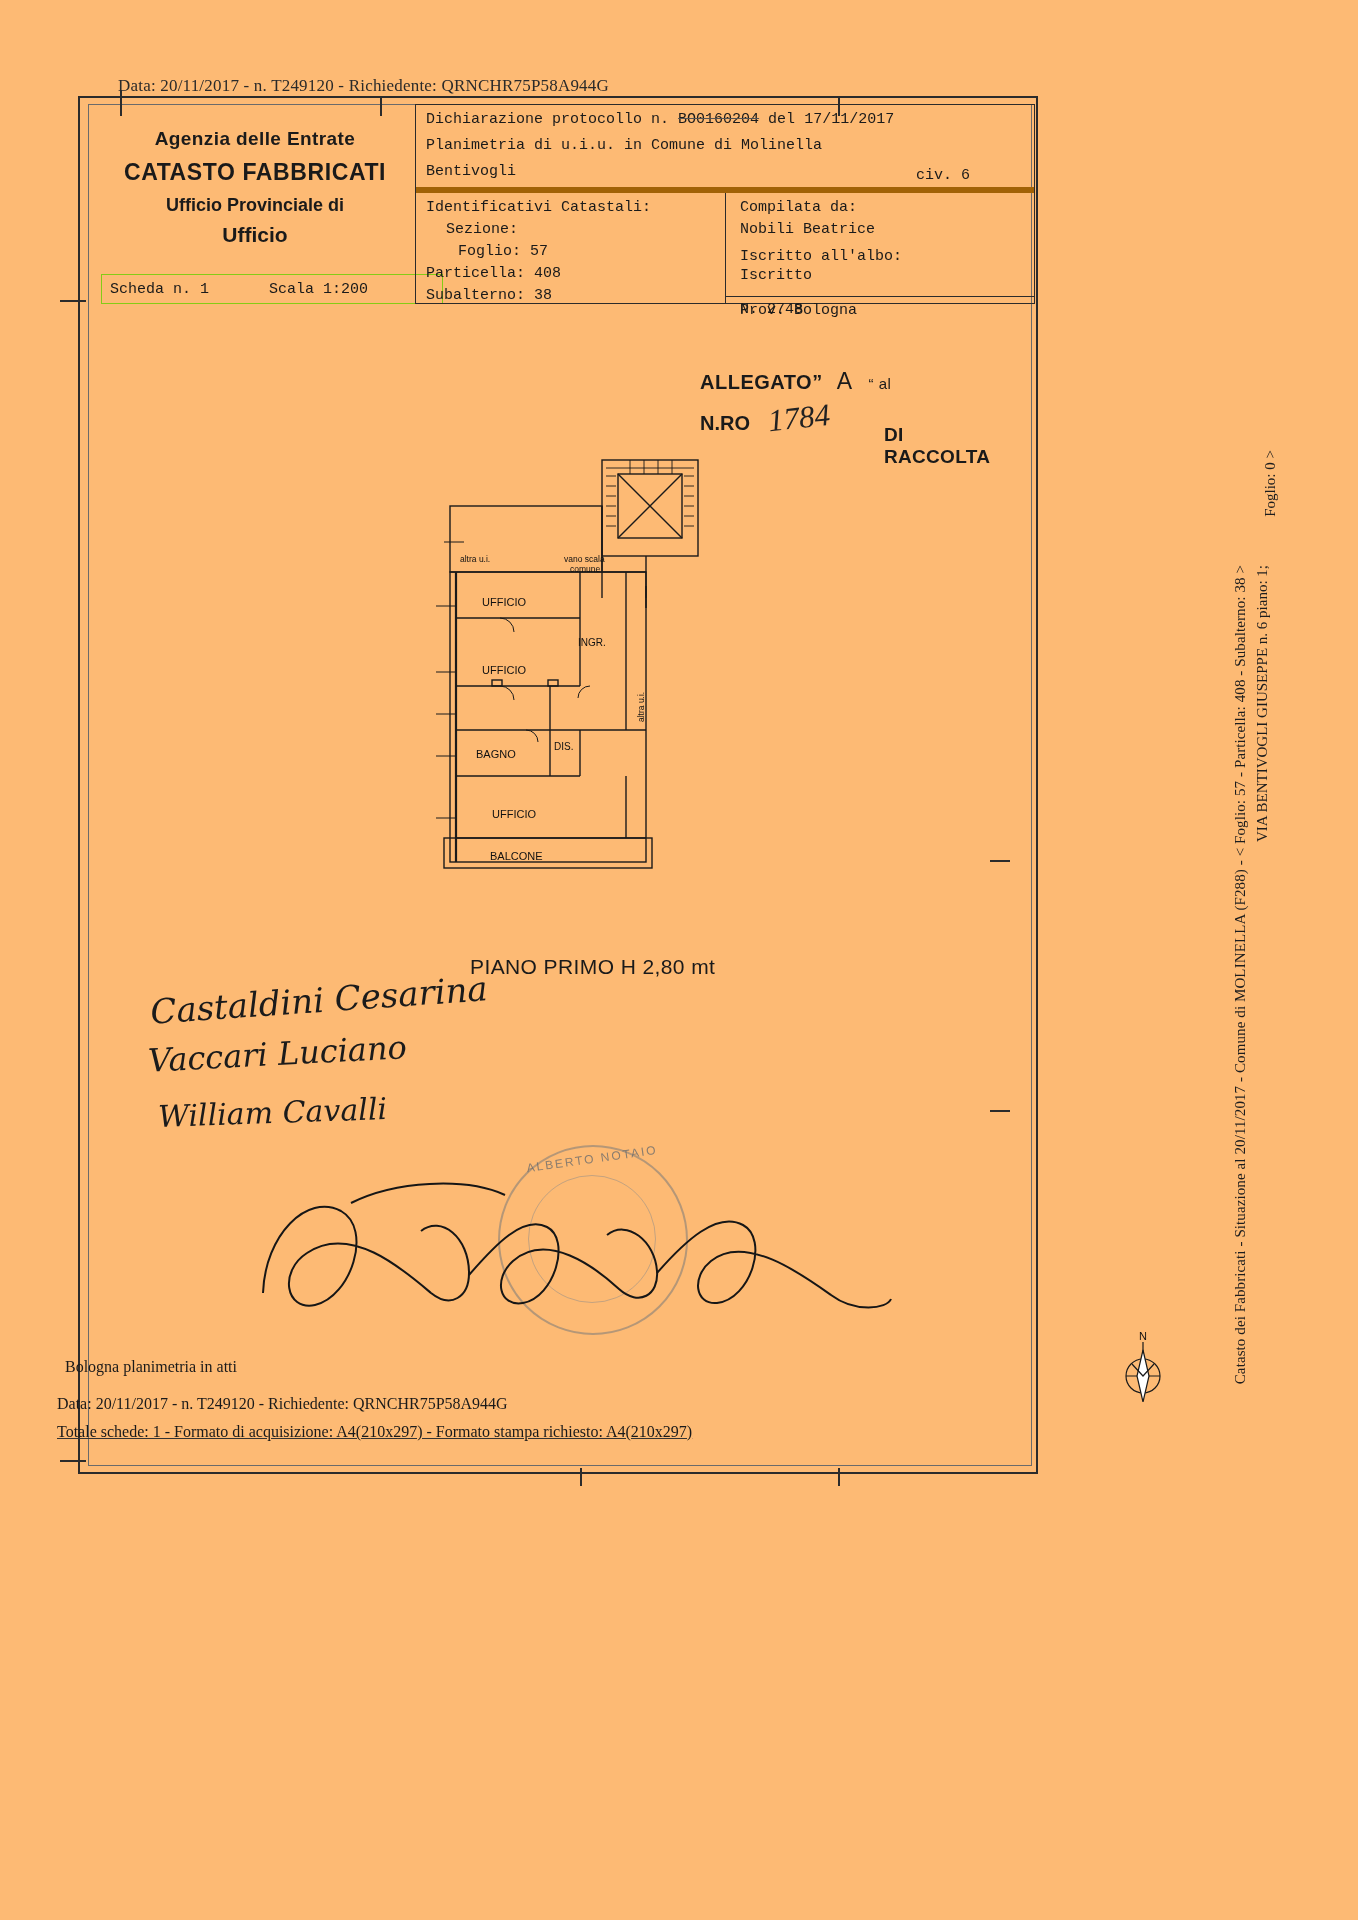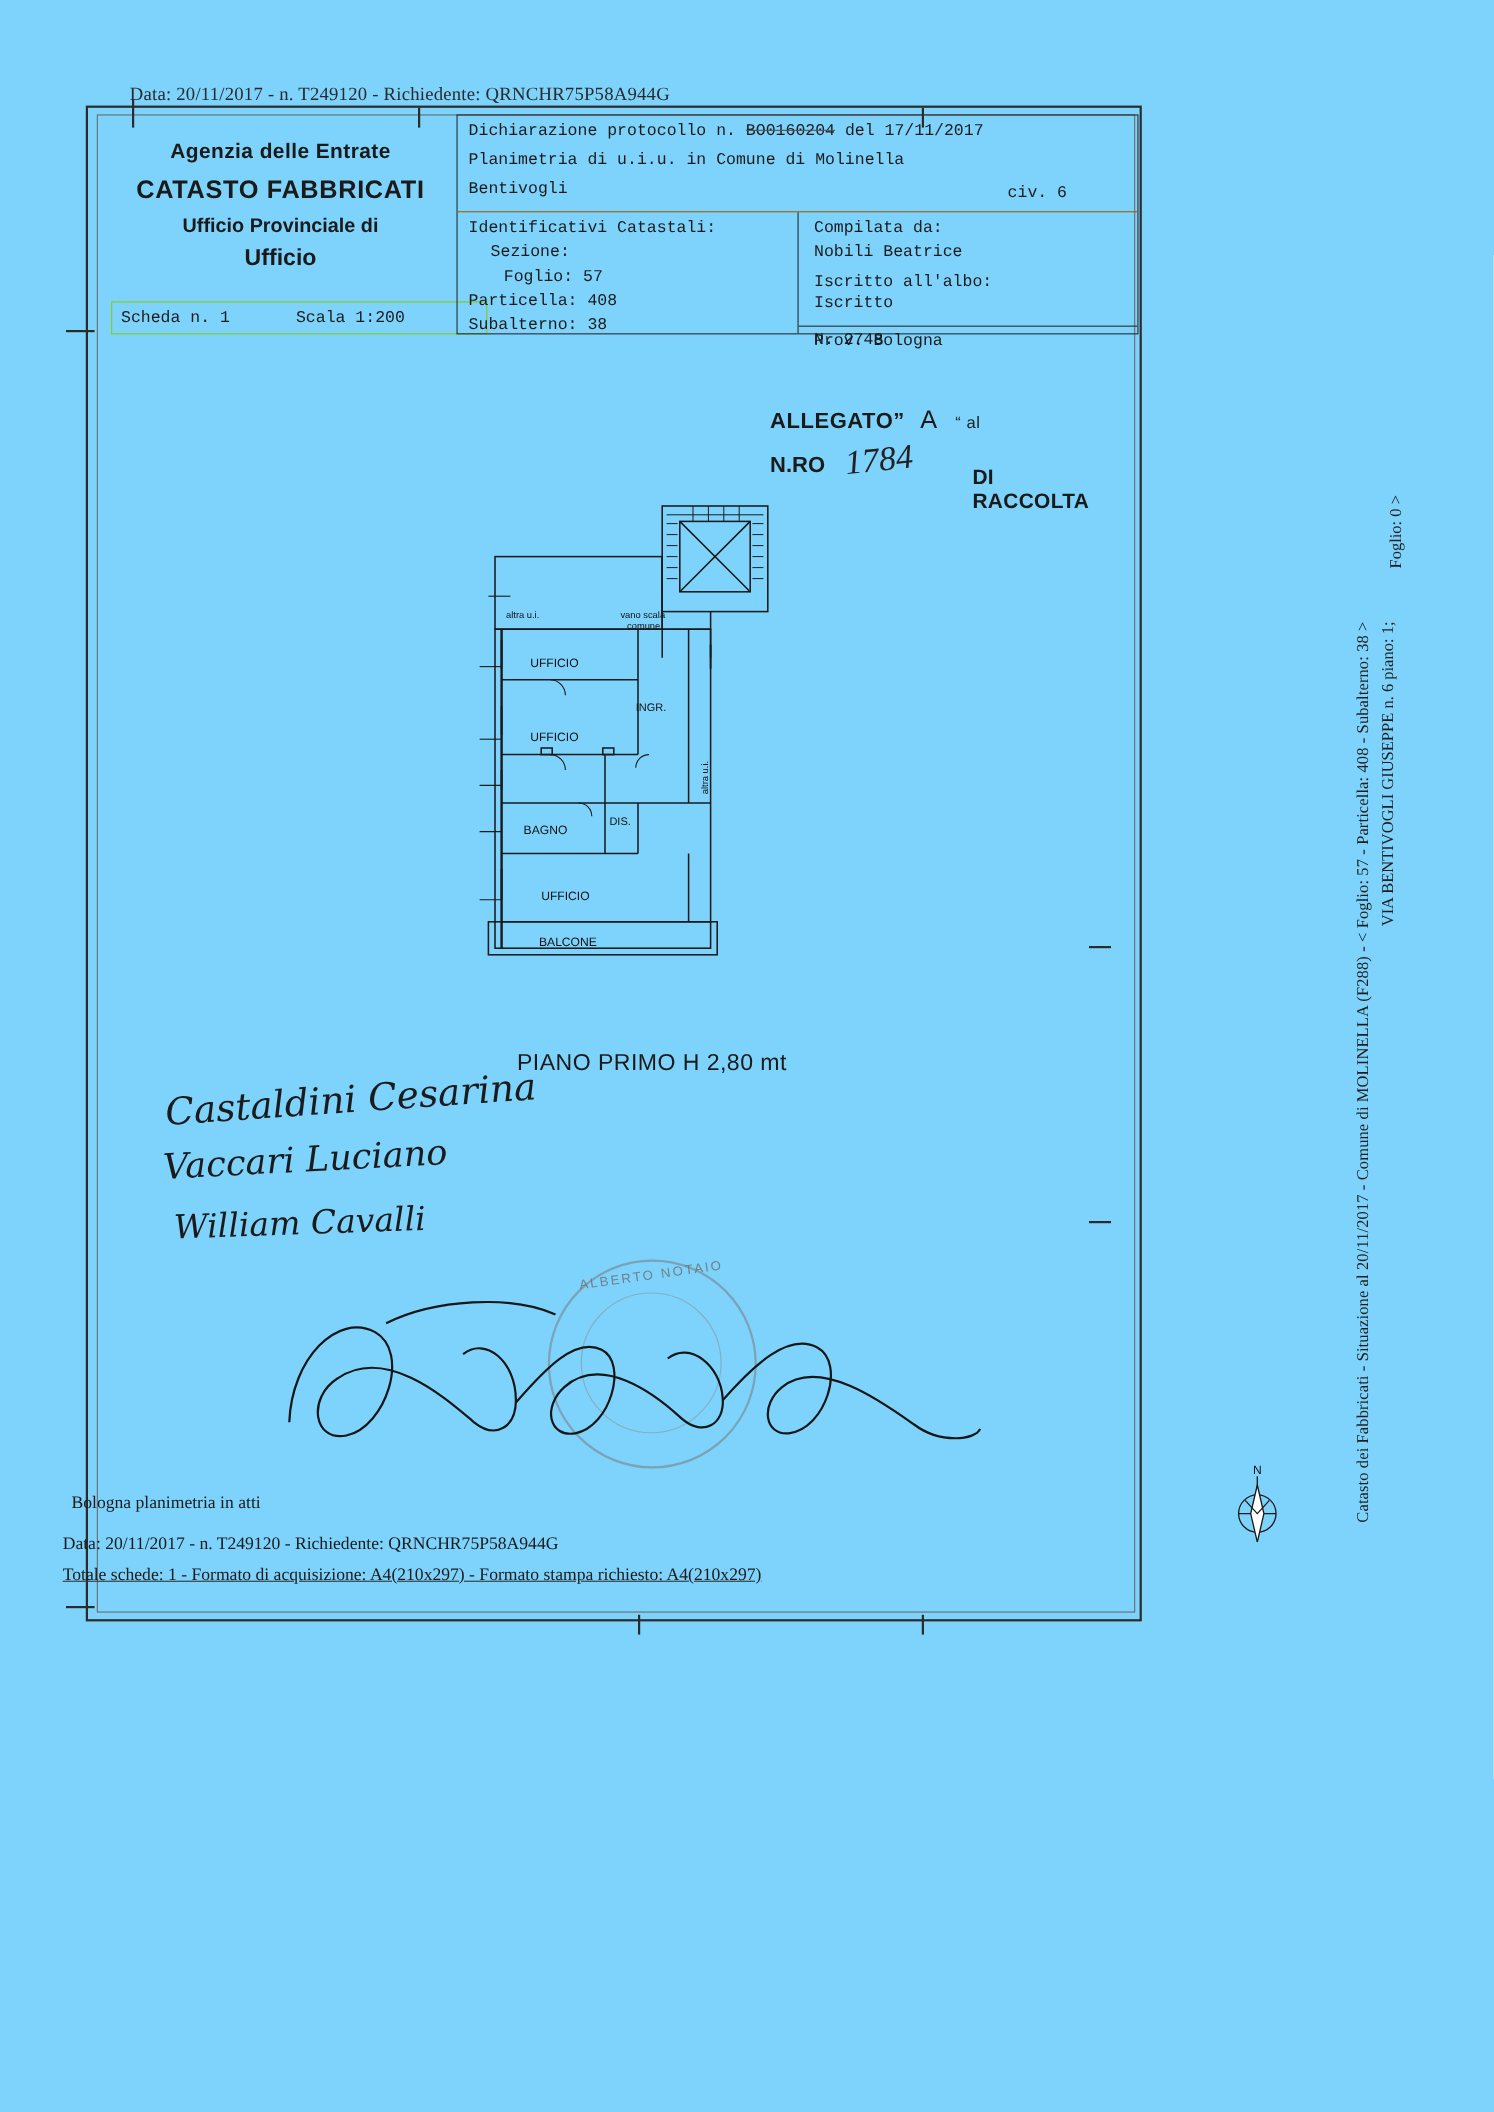--- a/index.html
+++ b/index.html
@@ -11,21 +11,21 @@
     width: 1358px;
     height: 1920px;
     position: relative;
     font-family: "Liberation Serif", serif;
     color: #1a1a1a;
     overflow: hidden;
   }
   .page {
     position: absolute;
     inset: 0;
-    background: #7dd3fc;
+    background: #fdba74;
   }
   
   .abs { position: absolute; }
 
   
   .req-top {
     left: 118px; top: 76px;
     font-size: 17px;
     font-family: "Liberation Serif", serif;
     color: #2a2a2a;
@@ -101,21 +101,21 @@
     width: 620px; height: 200px;
     border: 1px solid #2b2b2b;
     box-sizing: border-box;
     font-family: "Liberation Mono", monospace;
     font-size: 15px;
   }
   .decl-row {
     position: absolute;
     left: 0; top: 0; right: 0;
     height: 88px;
-    border-bottom: 1px solid #a16207;
+    border-bottom: 6px solid #a16207;
     box-sizing: border-box;
   }
   .decl-line1 { position: absolute; left: 10px; top: 6px; }
   .decl-line1 .strike { text-decoration: line-through; text-decoration-color:#555; }
   .decl-line2 { position: absolute; left: 10px; top: 32px; }
   .decl-line3 { position: absolute; left: 10px; top: 58px; }
   .decl-civ   { position: absolute; left: 500px; top: 62px; }
 
   .ident-cell {
     position: absolute;

